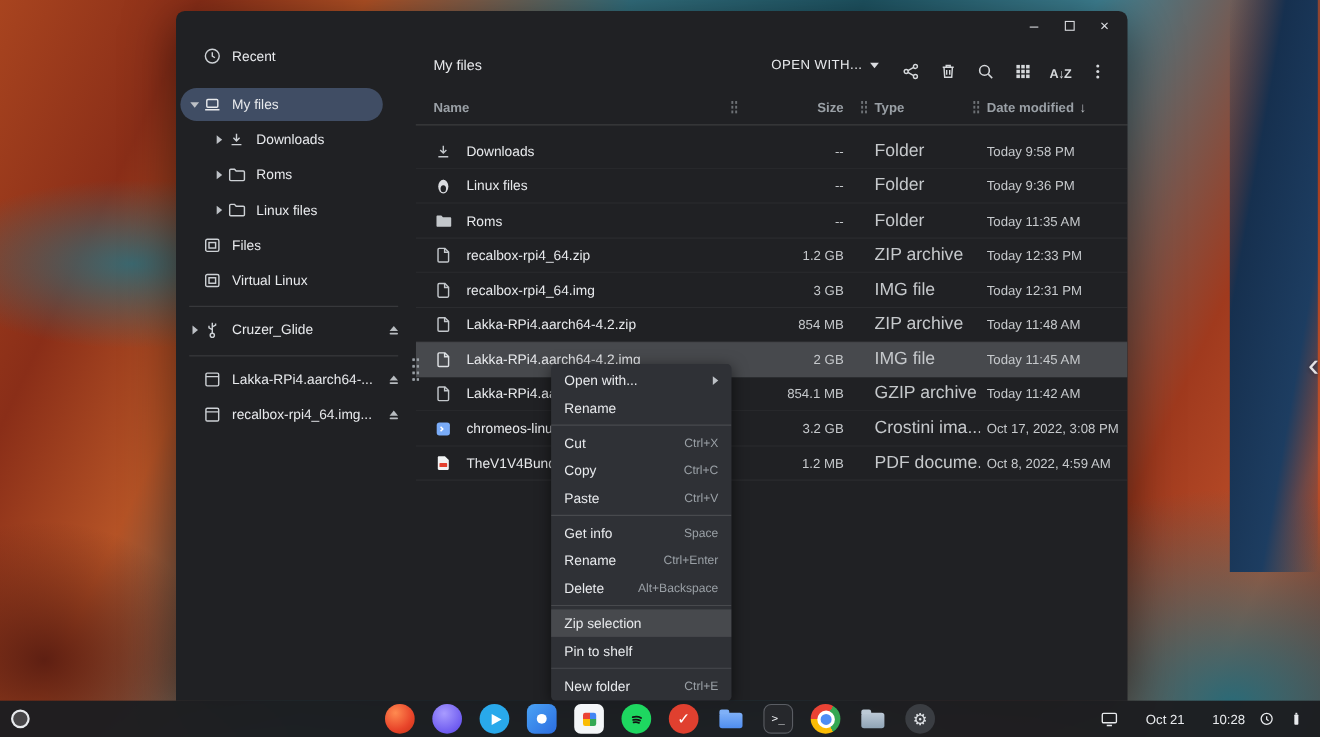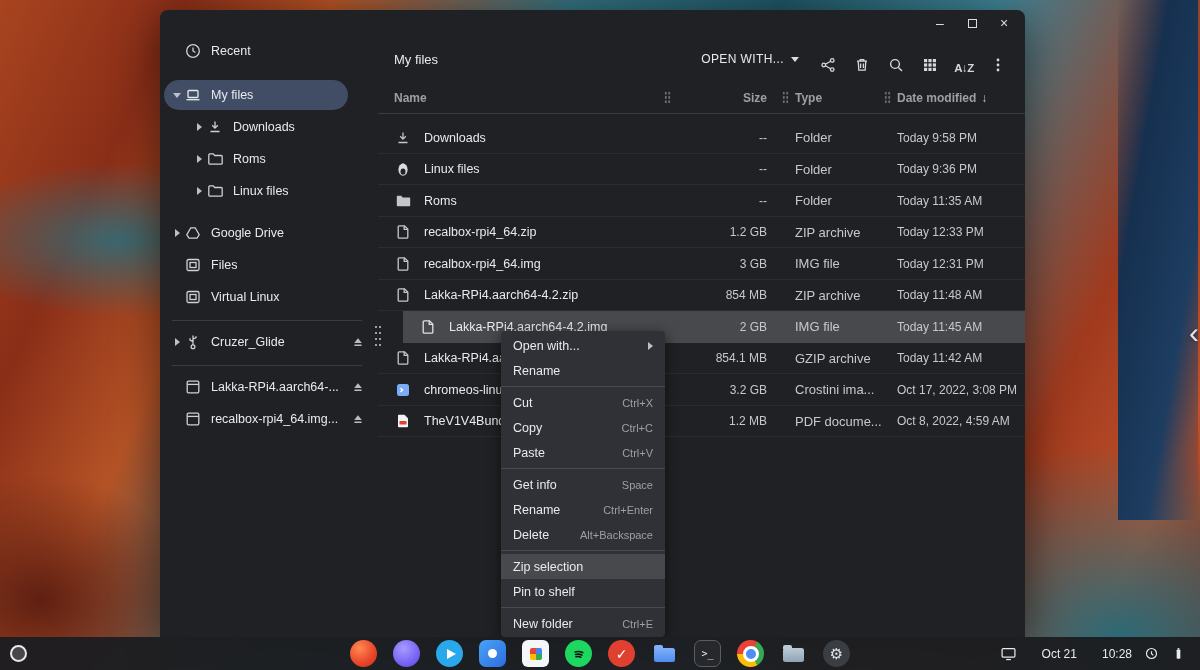--- a/index.html
+++ b/index.html
@@ -88,27 +88,27 @@
   .col-dots { width:7px; height:13px; background-image:radial-gradient(circle, #6d7175 1px, transparent 1.3px); background-size:3.5px 4.3px; margin-left:auto; margin-right:6px; }
   .h-type .col-dots { margin-right:0; }
   .sort-arrow { font-size:12px; color:#bdc1c6; }
 
   .rows { flex:1; padding-top:8px; overflow:hidden; }
   .row {
     height:31.5px; display:flex; align-items:center;
     padding:0 10px 0 16px; font-size:12.5px; color:#e8eaed;
     box-shadow: inset 0 -1px 0 rgba(255,255,255,.05);
   }
-  .row.selected { background:#47494d; box-shadow:none;margin-left:25px; }
+  .row.selected { background:#47494d; box-shadow:none; }
   .c-name { flex:1; display:flex; align-items:center; gap:12px; min-width:0; white-space:nowrap; overflow:hidden; }
   .fic { width:18px; height:18px; flex-shrink:0; display:flex; align-items:center; justify-content:center; }
   .fic svg { display:block; }
   .c-size { width:90px; text-align:right; color:#c6c9cc; font-size:12px; }
   .c-gap { width:28px; }
-  .c-type { width:96px; color:#c6c9cc; font-size:13px; white-space:nowrap; overflow:hidden; }
+  .c-type { width:96px; color:#c6c9cc; font-size:16px; white-space:nowrap; overflow:hidden; }
   .c-date { width:124px; color:#c6c9cc; font-size:12px; white-space:nowrap; padding-left:6px; }
 
   
   .context-menu {
     position:absolute; left:501px; top:331px; width:164px; height:306px;
     background:#2f3136; border-radius:4px; z-index:40;
     box-shadow:0 3px 14px rgba(0,0,0,.55); padding-top:2px;
     overflow:hidden; color:#e8eaed;
   }
   .menu-item { height:25px; display:flex; align-items:center; padding:0 12px; font-size:12.5px; }
@@ -219,29 +219,20 @@
         <div class="side-item child mt2">
           <span class="caret right"></span>
           <span class="sic">
             <svg width="18" height="18" viewBox="0 0 18 18">
                 <path d="M2.8 4.8c0-.6.4-1 1-1h3.4l1.5 1.7h6.5c.6 0 1 .4 1 1v6.7c0 .6-.4 1-1 1H3.8c-.6 0-1-.4-1-1z" fill="none" stroke="#cdd1d5" stroke-width="1.3"></path>
               </svg>
           </span>
           <span class="slbl">Linux files</span>
         </div>
 
-        <div class="side-item mt12">
-          <span class="caret right"></span>
-          <span class="sic">
-            <svg width="18" height="18" viewBox="0 0 18 18" fill="none" stroke="#cdd1d5" stroke-width="1.3">
-                <path d="M6.8 3.8h4.4l4 7-2.2 3.4H5l-2.2-3.4z"></path>
-              </svg>
-          </span>
-          <span class="slbl">Google Drive</span>
-        </div>
 
         <div class="side-item mt2">
           <span class="caret none"></span>
           <span class="sic">
             <svg width="18" height="18" viewBox="0 0 18 18" fill="none" stroke="#cdd1d5" stroke-width="1.3">
                 <rect x="3" y="3.5" width="12" height="11" rx="1.5"></rect>
                 <rect x="6" y="6.5" width="6" height="5"></rect>
               </svg>
           </span>
           <span class="slbl">Files</span>

